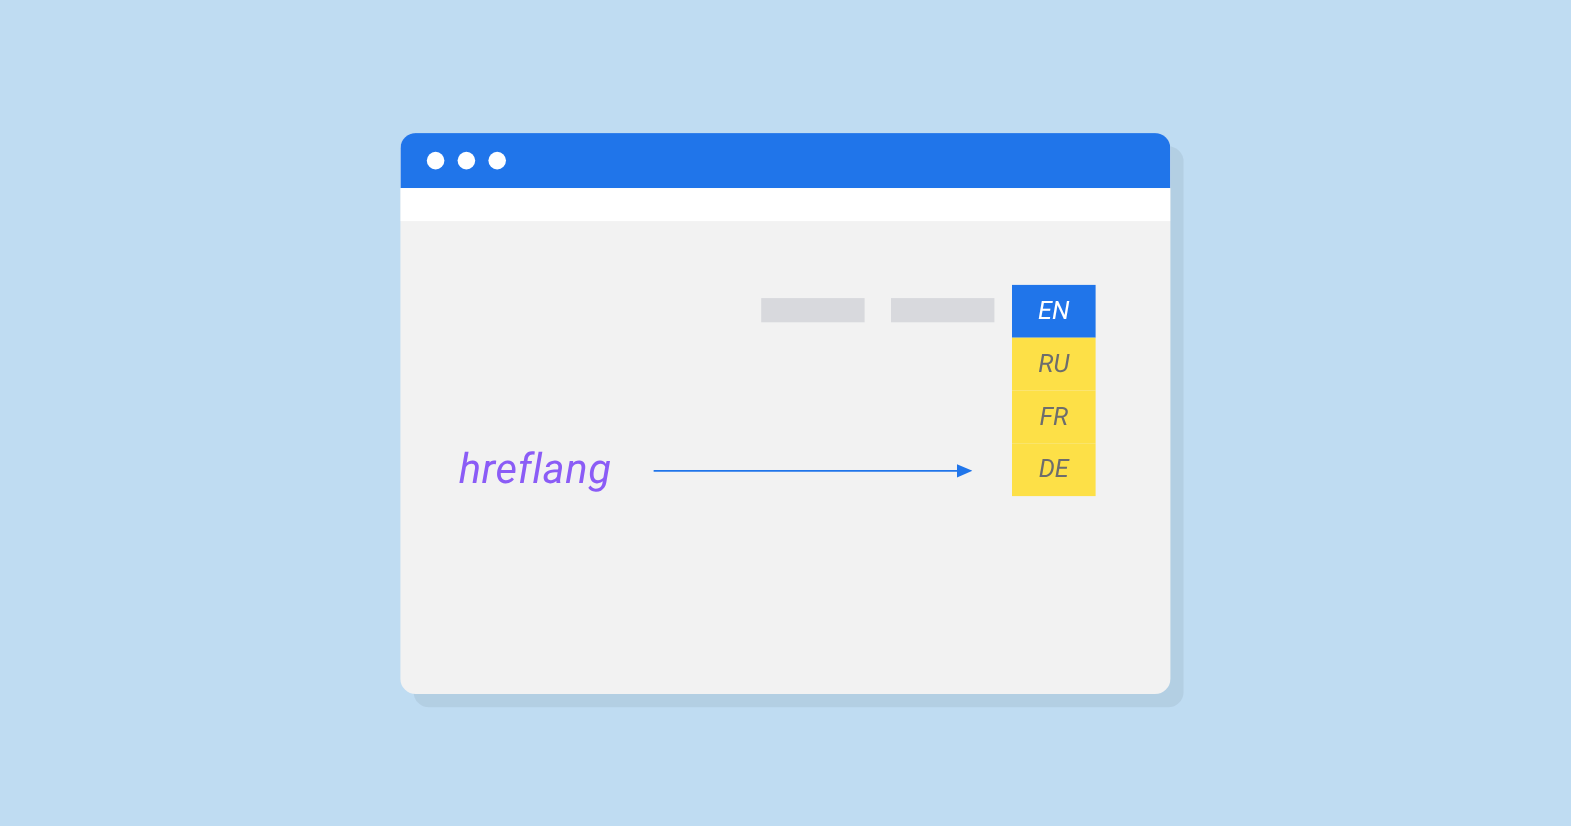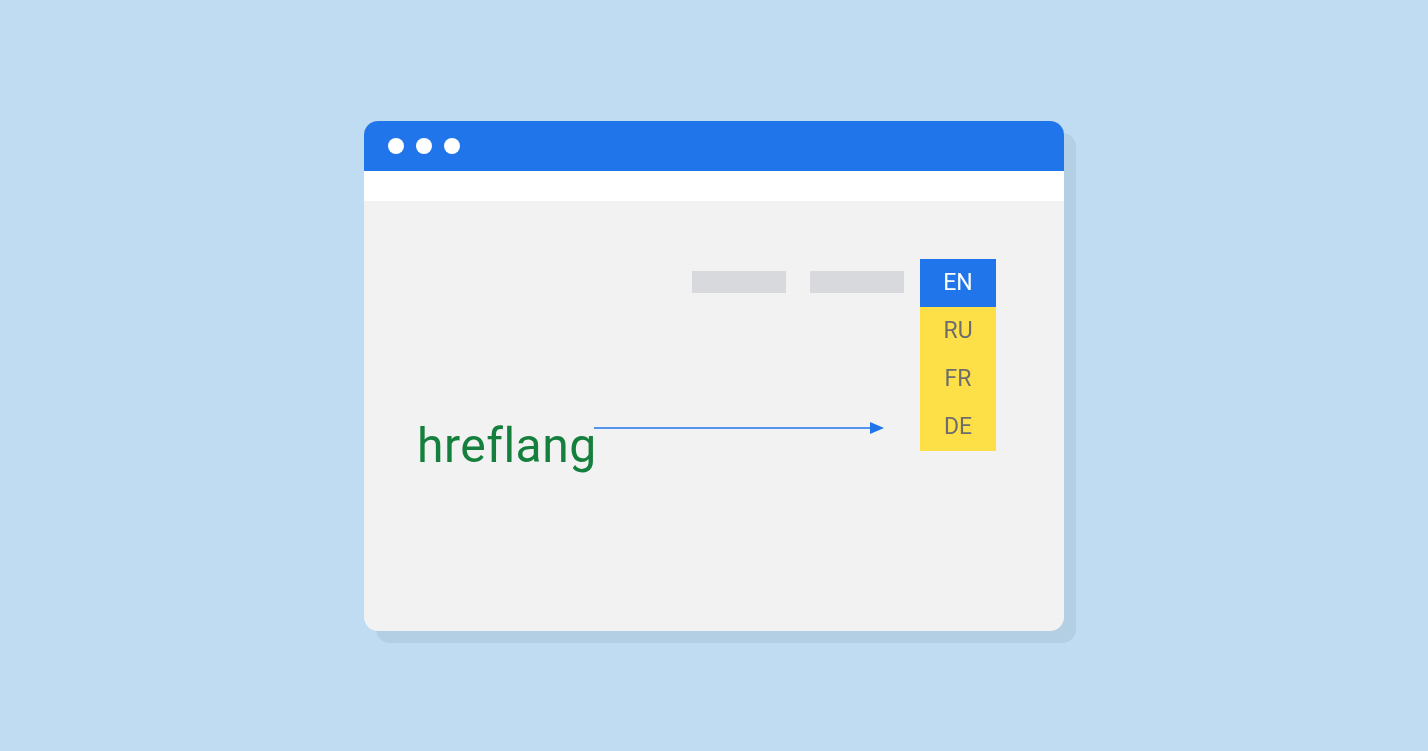--- a/index.html
+++ b/index.html
@@ -12,20 +12,21 @@
     justify-content: center;
     min-height: 751px;
   }
   .stage {
     width: 1319px;
     height: 751px;
     position: relative;
     display: flex;
     align-items: center;
     justify-content: center;
+    font-style: italic;
   }
   .browser {
     width: 700px;
     height: 510px;
     background: #f2f2f2;
     border-radius: 14px;
     box-shadow: 12px 12px 0 rgba(0,0,0,0.06);
     overflow: hidden;
     position: relative;
   }
@@ -82,25 +83,25 @@
     color: #6d6d6d;
     background: #fde047;
     cursor: pointer;
   }
   .lang-item.selected {
     background: #2075ea;
     color: #ffffff;
   }
   .hreflang-label {
     position: absolute;
-    top: 216px;
+    top: 204px;
     left: 53px;
-    font-size: 48px;
+    font-size: 38px;
     font-weight: 400;
-    color: #15803d;
+    color: #8b5cf6;
     letter-spacing: 0.5px;
   }
   .arrow {
     position: absolute;
     top: 219px;
     left: 230px;
     width: 290px;
     height: 16px;
   }
 </style>

